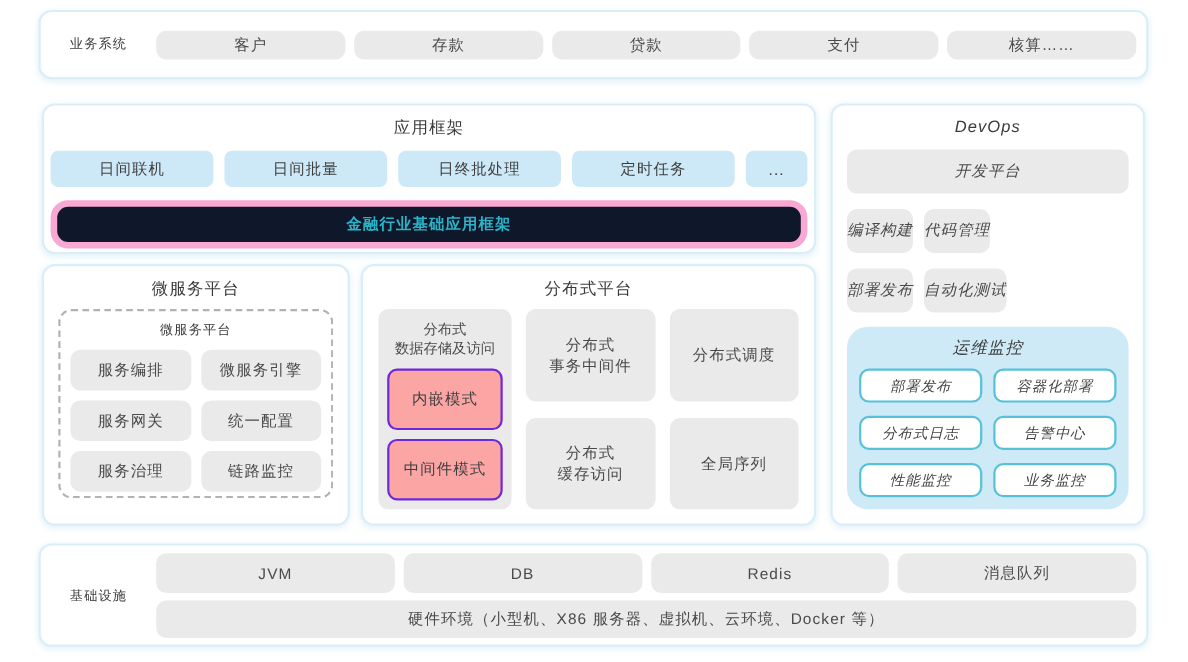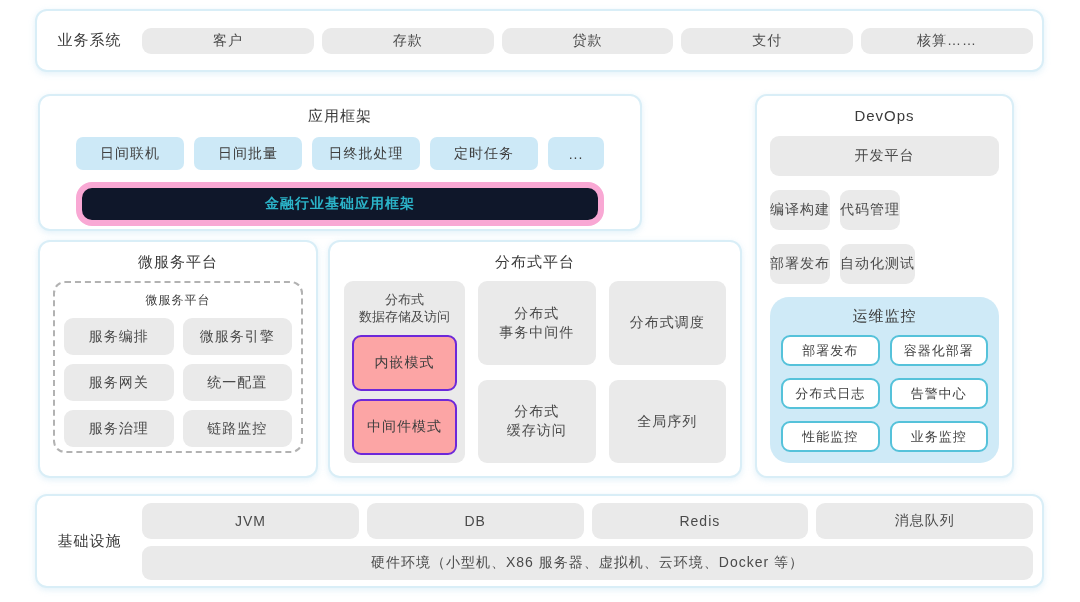--- a/index.html
+++ b/index.html
@@ -6,28 +6,28 @@
   .canvas{
     position:relative;width:1080px;height:602px;background:#ffffff;
     font-family:"Liberation Sans",sans-serif;color:#3f3f3f;overflow:hidden;
   }
   .sec{
     position:absolute;background:#ffffff;border:2px solid #d9eef7;
     border-radius:12px;box-shadow:0 2px 6px rgba(150,205,235,0.28);
     box-sizing:border-box;
   }
   .sec-business{left:35px;top:9px;width:1009px;height:63px;display:flex;align-items:center;padding-right:9px;}
-  .side-label{width:105px;flex:none;text-align:center;font-size:15px;color:#3c3c3c;letter-spacing:1px;}
+  .side-label{width:105px;flex:none;text-align:center;font-size:12px;color:#3c3c3c;letter-spacing:1px;}
   .chip-row{flex:1;display:flex;gap:8px;height:26px;}
   .chip{background:#eaeaea;border-radius:9px;display:flex;align-items:center;justify-content:center;
         font-size:14px;color:#4a4a4a;letter-spacing:1px;}
   .chip-row .chip{flex:1;}
   .title{text-align:center;font-size:15px;color:#3b3b3b;font-weight:500;letter-spacing:1px;}
 
-  .sec-app{left:38px;top:94px;width:604px;height:137px;padding:11px 36px;}
+  .sec-app{left:38px;top:94px;width:704px;height:137px;padding:11px 6px;}
   .app-row{display:flex;gap:10px;height:33px;margin-top:11px;}
   .chip-blue{background:#cde9f7;border-radius:7px;display:flex;align-items:center;justify-content:center;
              font-size:14px;color:#3f3f3f;letter-spacing:1px;flex:1;}
   .chip-blue.small{flex:none;width:56px;}
   .base-bar{margin-top:12px;height:32px;border:6px solid #f9a8d4;border-radius:16px;
             display:flex;align-items:center;justify-content:center;
             color:#2bb3c8;font-weight:700;font-size:14px;letter-spacing:1px;background:#0f172a;}
 
   .sec-micro{left:38px;top:240px;width:280px;height:238px;padding:11px 13px;}
   .dashed-box{margin-top:9px;border:2px dashed #b2b2b2;border-radius:12px;padding:6px 9px 9px;height:172px;box-sizing:border-box;}
@@ -40,21 +40,21 @@
   .dist-col1{width:121px;flex:none;background:#eaeaea;border-radius:9px;padding:7px 8px 8px;
              display:flex;flex-direction:column;box-sizing:border-box;}
   .dist-col1-title{font-size:13px;line-height:1.3;text-align:center;color:#4a4a4a;margin:4px 0 9px;}
   .mode-box{background:#fca5a5;border:2px solid #6d28d9;border-radius:9px;flex:1;
             display:flex;align-items:center;justify-content:center;font-size:14px;color:#3f3f3f;letter-spacing:1px;}
   .mode-box + .mode-box{margin-top:8px;}
   .dist-col{flex:1;display:flex;flex-direction:column;gap:15px;}
   .dist-cell{flex:1;background:#eaeaea;border-radius:9px;display:flex;flex-direction:column;
              align-items:center;justify-content:center;font-size:14px;color:#4a4a4a;line-height:1.35;letter-spacing:1px;}
 
-  .sec-devops{left:755px;top:94px;width:259px;height:384px;padding:11px 13px;}
+  .sec-devops{left:755px;top:94px;width:286px;height:384px;padding:11px 13px;font-style:italic;}
   .dev-full{height:40px;margin-top:12px;}
   .dev-row{display:flex;gap:10px;height:40px;margin-top:14px;}
   .ops-panel{margin-top:13px;background:#cfeaf7;border-radius:19px;padding:10px 11px 11px;box-sizing:border-box;}
   .ops-grid{display:grid;grid-template-columns:1fr 1fr;gap:12px 10px;margin-top:9px;}
   .ops-chip{background:#ffffff;border:2px solid #55c2da;border-radius:9px;height:27px;
             display:flex;align-items:center;justify-content:center;font-size:13px;color:#3f3f3f;letter-spacing:1px;}
 
   .sec-infra{left:35px;top:494px;width:1009px;height:94px;display:flex;align-items:center;padding-right:9px;}
   .infra-right{flex:1;display:flex;flex-direction:column;gap:7px;}
   .infra-row{display:flex;gap:8px;height:36px;}

